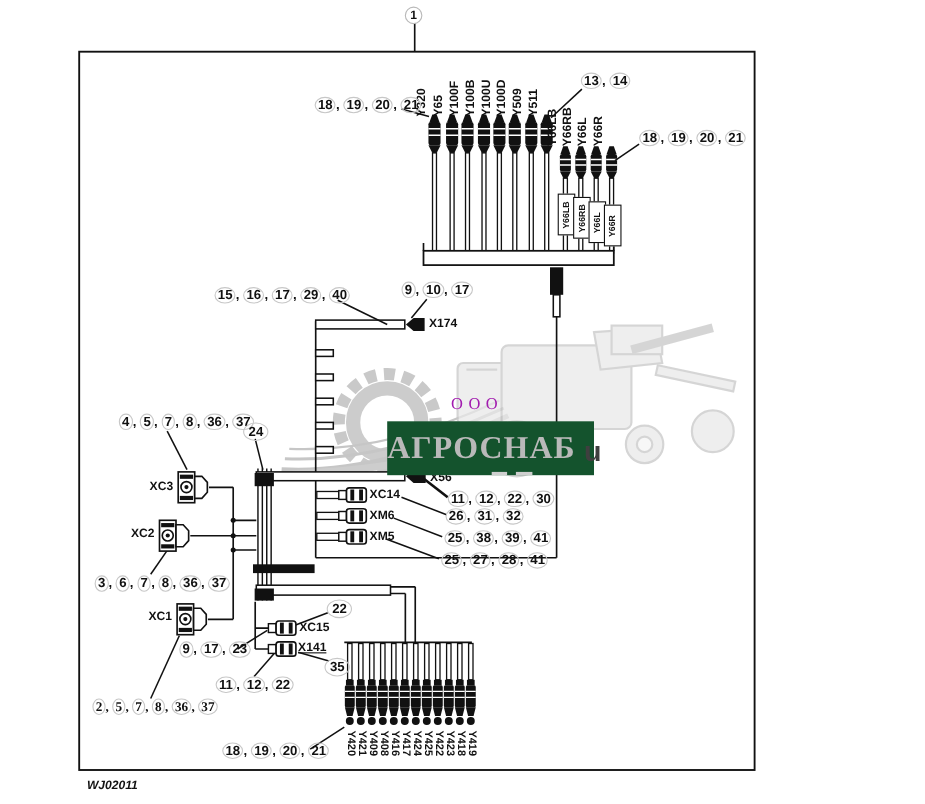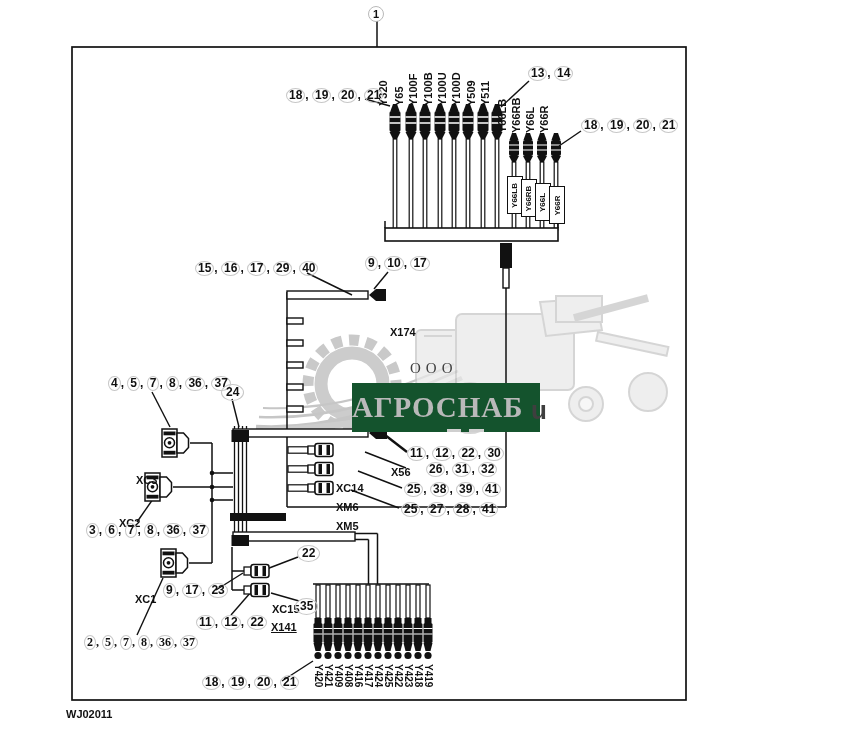--- a/index.html
+++ b/index.html
@@ -1,33 +1,33 @@
 <!DOCTYPE html>
 <html><head>
 <meta charset="utf-8">
 <style>
   html,body{margin:0;padding:0;background:#fff;}
   .stage{position:relative;width:841px;height:731px;background:#fff;overflow:hidden;
          font-family:"Liberation Sans",sans-serif;color:#111;}
   svg{position:absolute;left:0;top:0;}
   #wm-svg{z-index:0;}
   #main-svg{z-index:1;}
-  .lbl{position:absolute;z-index:3;font:bold 11px "Liberation Sans",sans-serif;white-space:nowrap;color:#111;margin-top:38px;}
+  .lbl{position:absolute;z-index:3;font:bold 11px "Liberation Sans",sans-serif;white-space:nowrap;color:#111;}
   .vlabel{position:absolute;z-index:3;font:bold 11px "Liberation Sans",sans-serif;white-space:nowrap;
           line-height:12px;transform-origin:0 100%;transform:rotate(-90deg);}
   .vlabel-dn{position:absolute;z-index:3;font:bold 10px "Liberation Sans",sans-serif;white-space:nowrap;
           line-height:12px;transform-origin:0 0;transform:rotate(90deg);}
   .vbox{position:absolute;z-index:3;width:14px;height:36px;border:1.5px solid #111;background:#fff;
         display:flex;align-items:center;justify-content:center;}
   .vbox span{transform:rotate(-90deg);font:bold 8px "Liberation Sans",sans-serif;white-space:nowrap;}
   .callout{position:absolute;z-index:3;font:bold 12px "Liberation Sans",sans-serif;white-space:nowrap;letter-spacing:0;}
   .tok{display:inline-block;border:1.3px solid #c7c7c7;border-radius:50%;padding:0 2px;line-height:1.1;}
   .circ{padding:1px 4px;}
   .figid{position:absolute;z-index:3;font:bold 11px "Liberation Sans",sans-serif;}
-  .wm-ooo{position:absolute;z-index:0;font:15px "Liberation Serif",serif;letter-spacing:5px;color:#404040;}
+  .wm-ooo{position:absolute;z-index:0;font:15px "Liberation Serif",serif;letter-spacing:5px;color:#a21caf;}
   .wm-name{position:absolute;z-index:4;left:352px;top:383px;width:188px;height:49px;background:#14532d;
            display:flex;align-items:center;font:bold 29px "Liberation Serif",serif;color:#b9b9b9;letter-spacing:1px;}
   .wm-u{position:absolute;z-index:4;left:531px;top:395px;font:bold 26px "Liberation Sans",sans-serif;color:#3f3f3f;}
   .wm-dash{position:absolute;z-index:6;height:3px;background:#cfcfcf;}
   .co1{position:absolute;z-index:3;left:368px;top:6px;width:14px;height:14px;border:1.3px solid #b9b9b9;
        border-radius:50%;text-align:center;font:bold 11px "Liberation Sans",sans-serif;line-height:14px;}
 </style>
 </head>
 <body>
 
@@ -373,21 +373,21 @@
   </svg>
 
   <div class="wm-ooo" style="left:410px;top:360px;">ООО</div>
   <div class="wm-name">АГРОСНАБ</div>
   <div class="wm-u">u</div>
   <div class="wm-dash" style="left:447px;top:429px;width:14px;"></div>
   <div class="wm-dash" style="left:469px;top:429px;width:15px;"></div>
 
   <div class="co1">1</div>
 
-  <div class="figid" style="left:66px;top:708px;">WJ02011</div>
+  <div class="figid" style="left:79px;top:708px;font-style:italic;">WJ02011</div>
 
   <div id="overlay"></div>
 <div class="vlabel" style="left:389px;top:94px;">Y320</div>
     <div class="vlabel" style="left:405px;top:94px;">Y65</div>
     <div class="vlabel" style="left:419px;top:94px;">Y100F</div>
     <div class="vlabel" style="left:434px;top:94px;">Y100B</div>
     <div class="vlabel" style="left:448px;top:94px;">Y100U</div>
     <div class="vlabel" style="left:462px;top:94px;">Y100D</div>
     <div class="vlabel" style="left:477px;top:94px;">Y509</div>
     <div class="vlabel" style="left:491px;top:94px;">Y511</div>
@@ -431,21 +431,21 @@
     <div class="lbl" style="left:391px;top:428px;">X56</div>
     <div class="callout" style="left:286px;top:88px;"><span class="tok">18</span>, <span class="tok">19</span>, <span class="tok">20</span>, <span class="tok">21</span></div>
     <div class="callout" style="left:528px;top:66px;"><span class="tok">13</span>, <span class="tok">14</span></div>
     <div class="callout" style="left:581px;top:118px;"><span class="tok">18</span>, <span class="tok">19</span>, <span class="tok">20</span>, <span class="tok">21</span></div>
     <div class="callout" style="left:195px;top:261px;"><span class="tok">15</span>, <span class="tok">16</span>, <span class="tok">17</span>, <span class="tok">29</span>, <span class="tok">40</span></div>
     <div class="callout" style="left:365px;top:256px;"><span class="tok">9</span>, <span class="tok">10</span>, <span class="tok">17</span></div>
     <div class="callout" style="left:108px;top:376px;"><span class="tok">4</span>, <span class="tok">5</span>, <span class="tok">7</span>, <span class="tok">8</span>, <span class="tok">36</span>, <span class="tok">37</span></div>
     <div class="callout" style="left:221px;top:384px;"><span class="tok circ">24</span></div>
     <div class="callout" style="left:86px;top:523px;"><span class="tok">3</span>, <span class="tok">6</span>, <span class="tok">7</span>, <span class="tok">8</span>, <span class="tok">36</span>, <span class="tok">37</span></div>
     <div class="callout" style="left:407px;top:446px;"><span class="tok">11</span>, <span class="tok">12</span>, <span class="tok">22</span>, <span class="tok">30</span></div>
-    <div class="callout" style="left:426px;top:462px;"><span class="tok">26</span>, <span class="tok">31</span>, <span class="tok">32</span></div>
+    <div class="callout" style="left:405px;top:462px;"><span class="tok">26</span>, <span class="tok">31</span>, <span class="tok">32</span></div>
     <div class="callout" style="left:404px;top:482px;"><span class="tok">25</span>, <span class="tok">38</span>, <span class="tok">39</span>, <span class="tok">41</span></div>
     <div class="callout" style="left:401px;top:502px;"><span class="tok">25</span>, <span class="tok">27</span>, <span class="tok">28</span>, <span class="tok">41</span></div>
     <div class="callout" style="left:163px;top:583px;"><span class="tok">9</span>, <span class="tok">17</span>, <span class="tok">23</span></div>
     <div class="callout" style="left:297px;top:545px;"><span class="tok circ">22</span></div>
     <div class="callout" style="left:295px;top:598px;"><span class="tok circ">35</span></div>
     <div class="callout" style="left:196px;top:615px;"><span class="tok">11</span>, <span class="tok">12</span>, <span class="tok">22</span></div>
     <div class="callout" style="left:84px;top:635px;font-family:Liberation Serif, serif;"><span class="tok">2</span>, <span class="tok">5</span>, <span class="tok">7</span>, <span class="tok">8</span>, <span class="tok">36</span>, <span class="tok">37</span></div>
     <div class="callout" style="left:202px;top:675px;"><span class="tok">18</span>, <span class="tok">19</span>, <span class="tok">20</span>, <span class="tok">21</span></div>
   </div>
 

